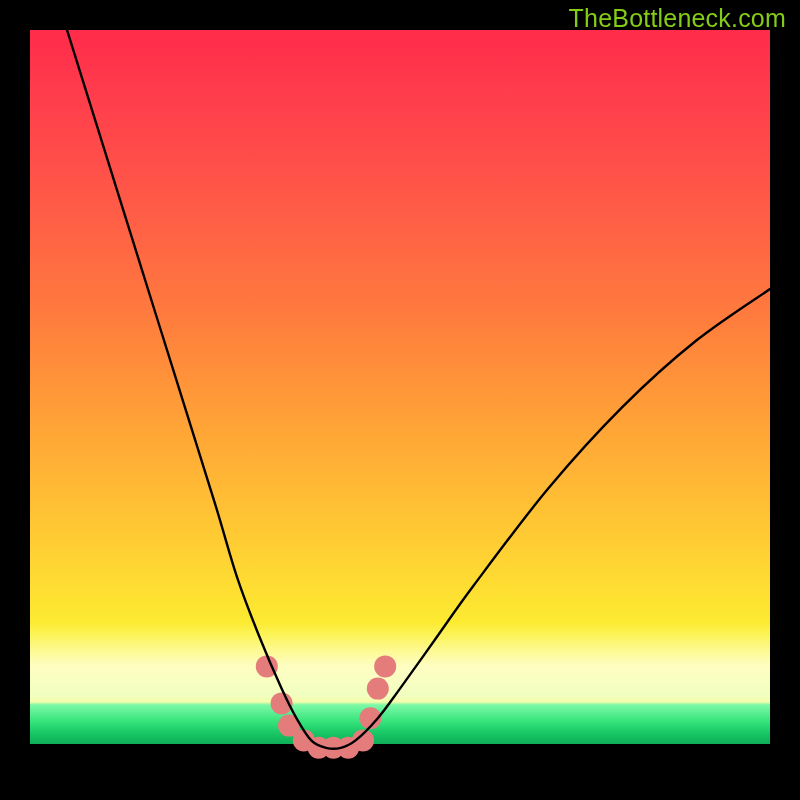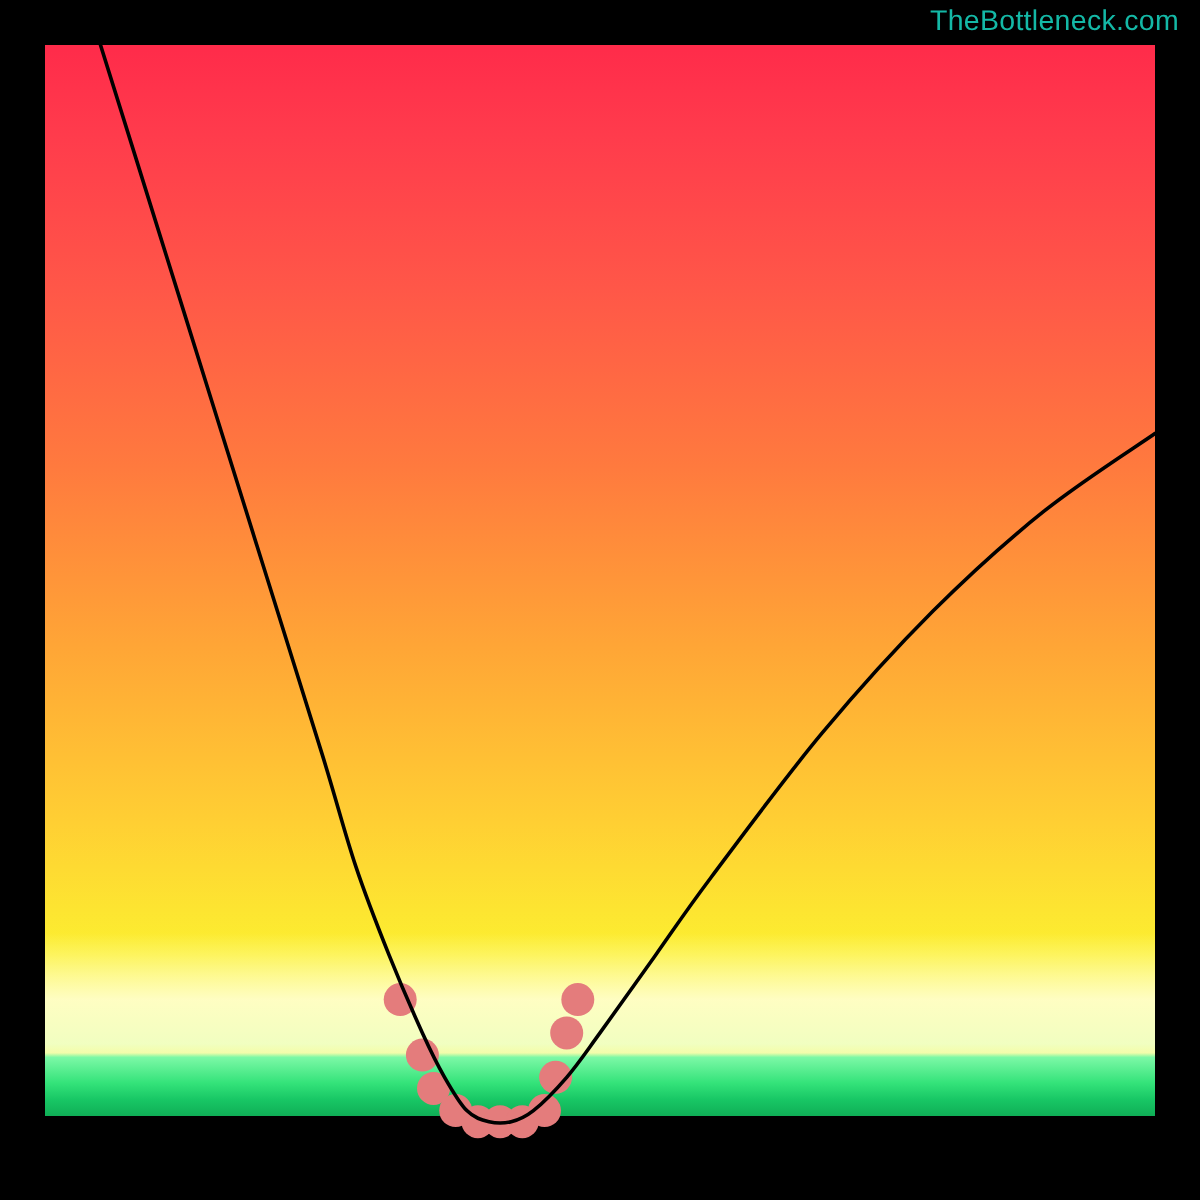--- a/index.html
+++ b/index.html
@@ -14,22 +14,22 @@
     width: 800px;
     height: 800px;
     background: #000000;
     position: relative;
     box-sizing: border-box;
   }
   .watermark {
     position: absolute;
     top: 4px;
     right: 14px;
-    color: #14b8a6;
-    font-size: 19px;
+    color: #84cc16;
+    font-size: 25px;
     font-weight: 500;
     letter-spacing: 0.2px;
     z-index: 30;
   }
   .plot {
     position: absolute;
     top: 30px;
     left: 30px;
     width: 740px;
     height: 740px;

